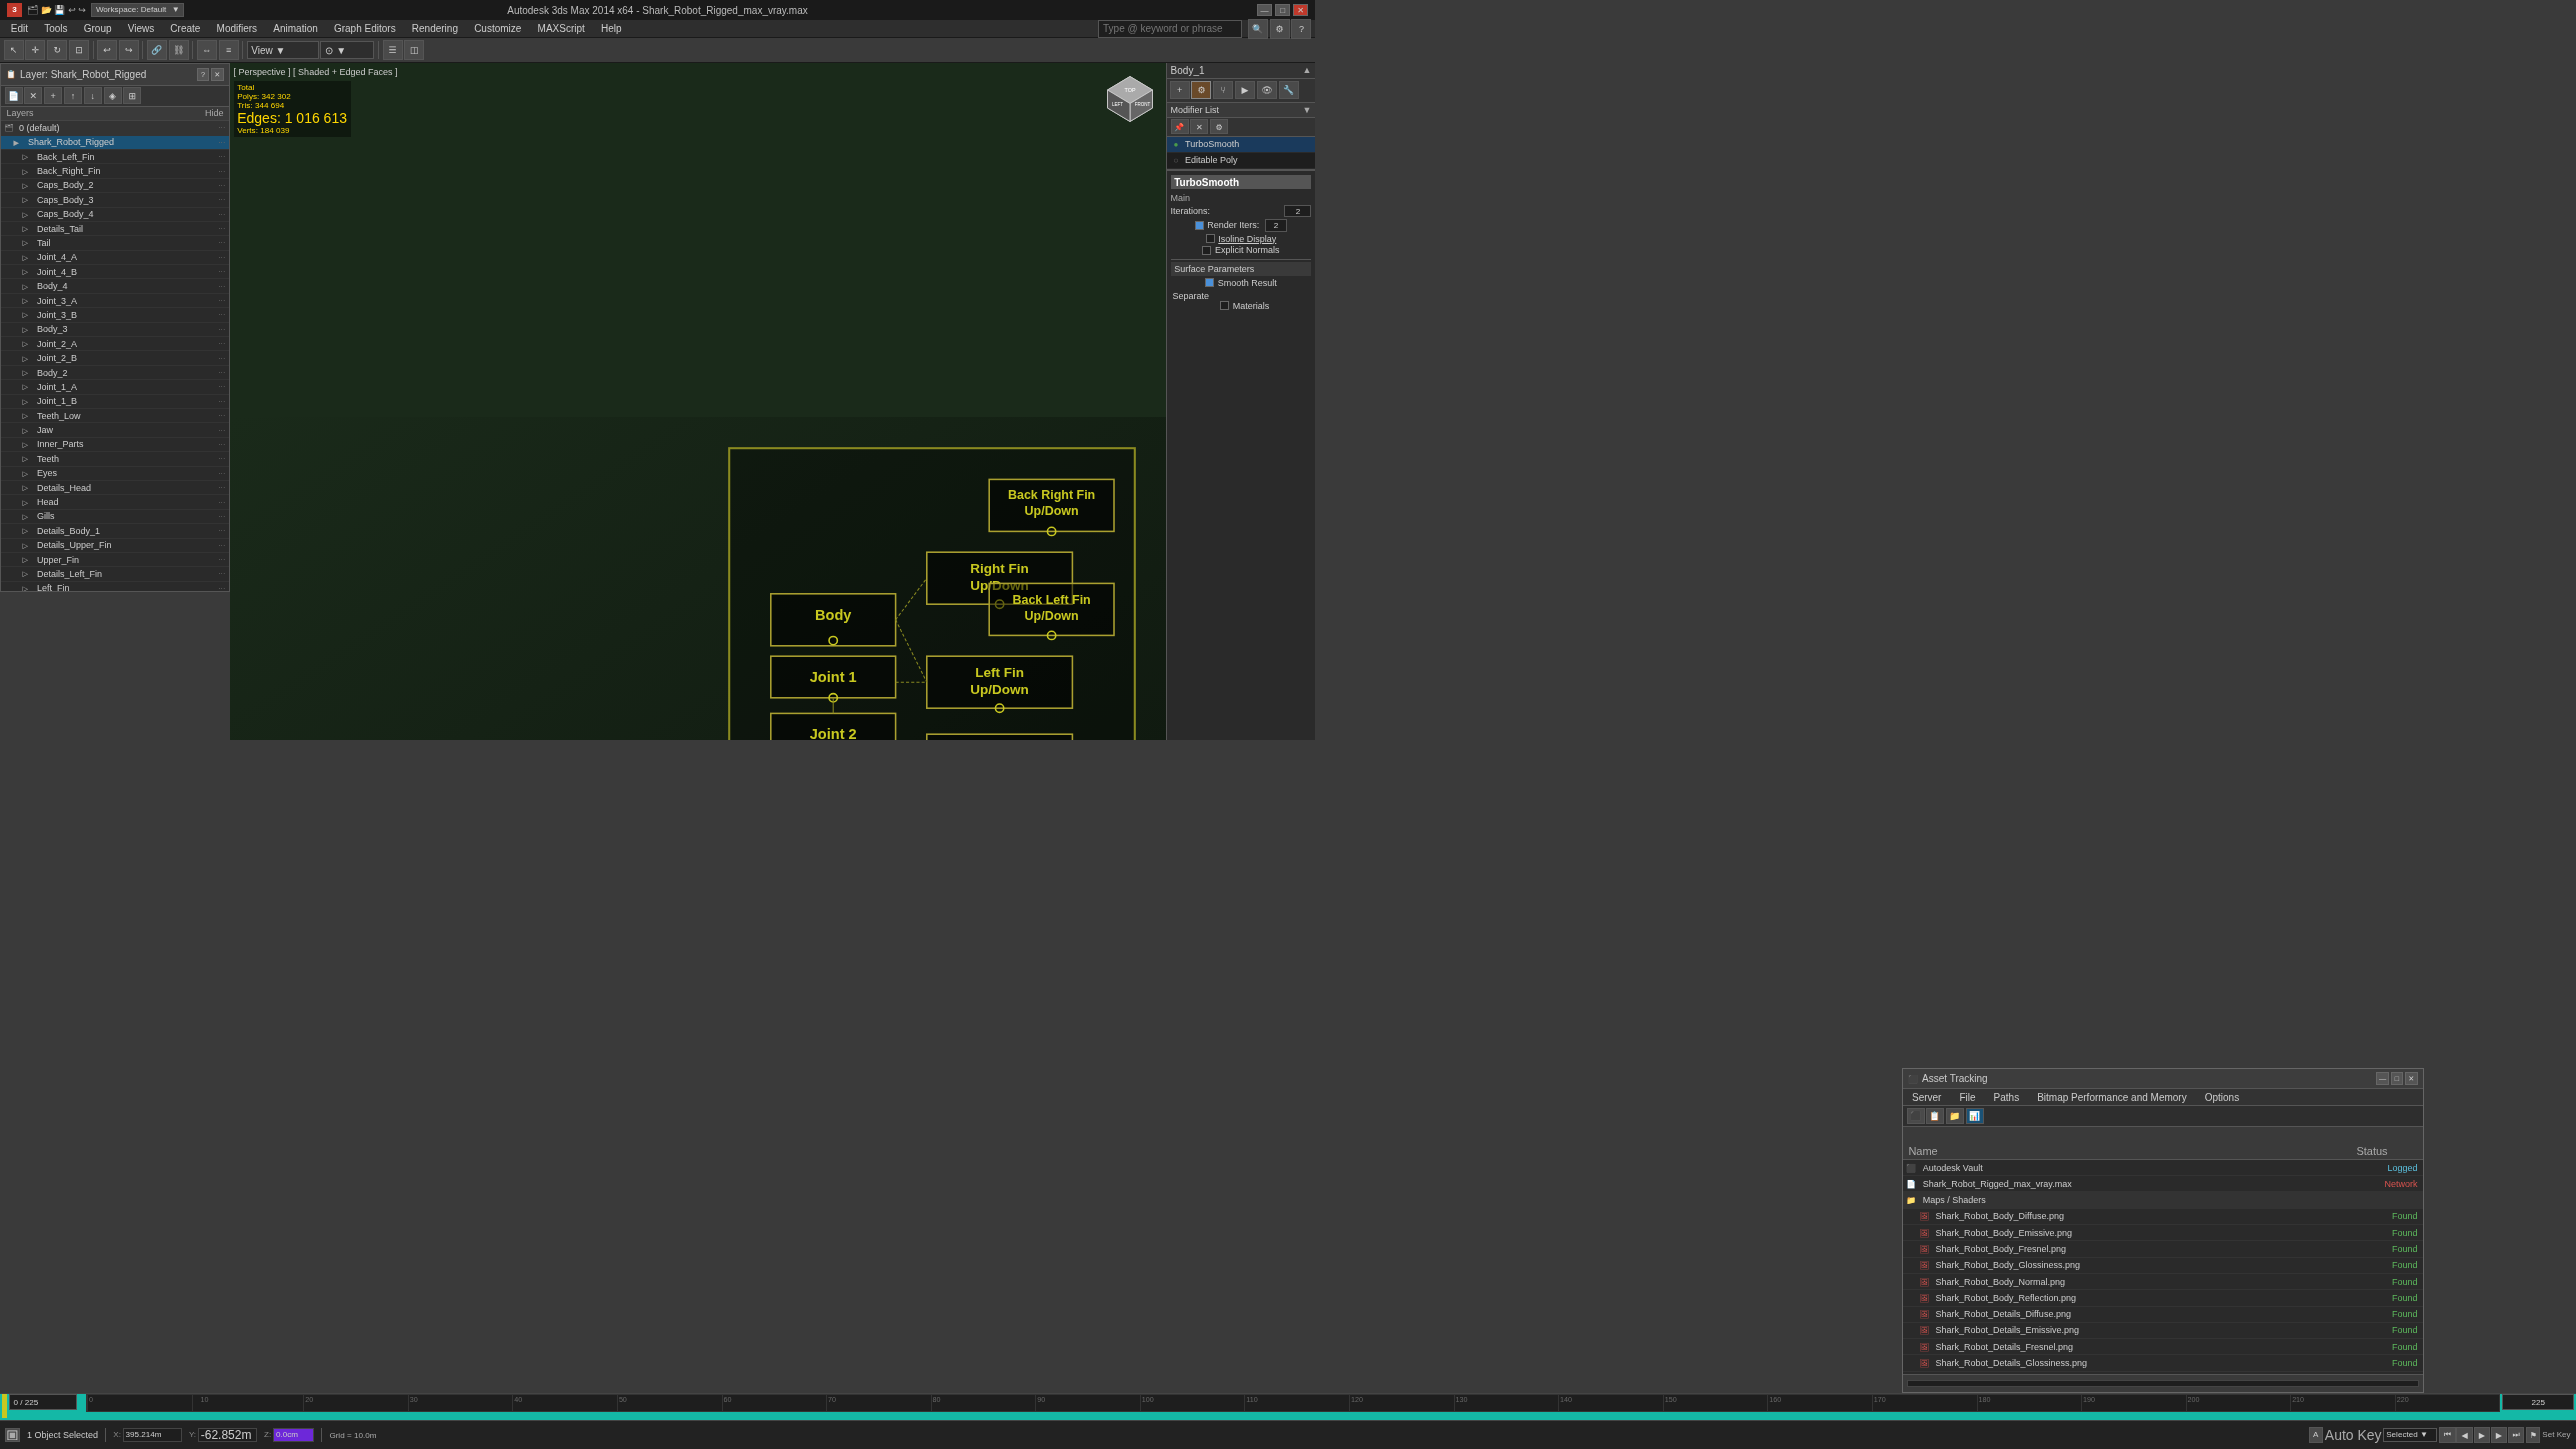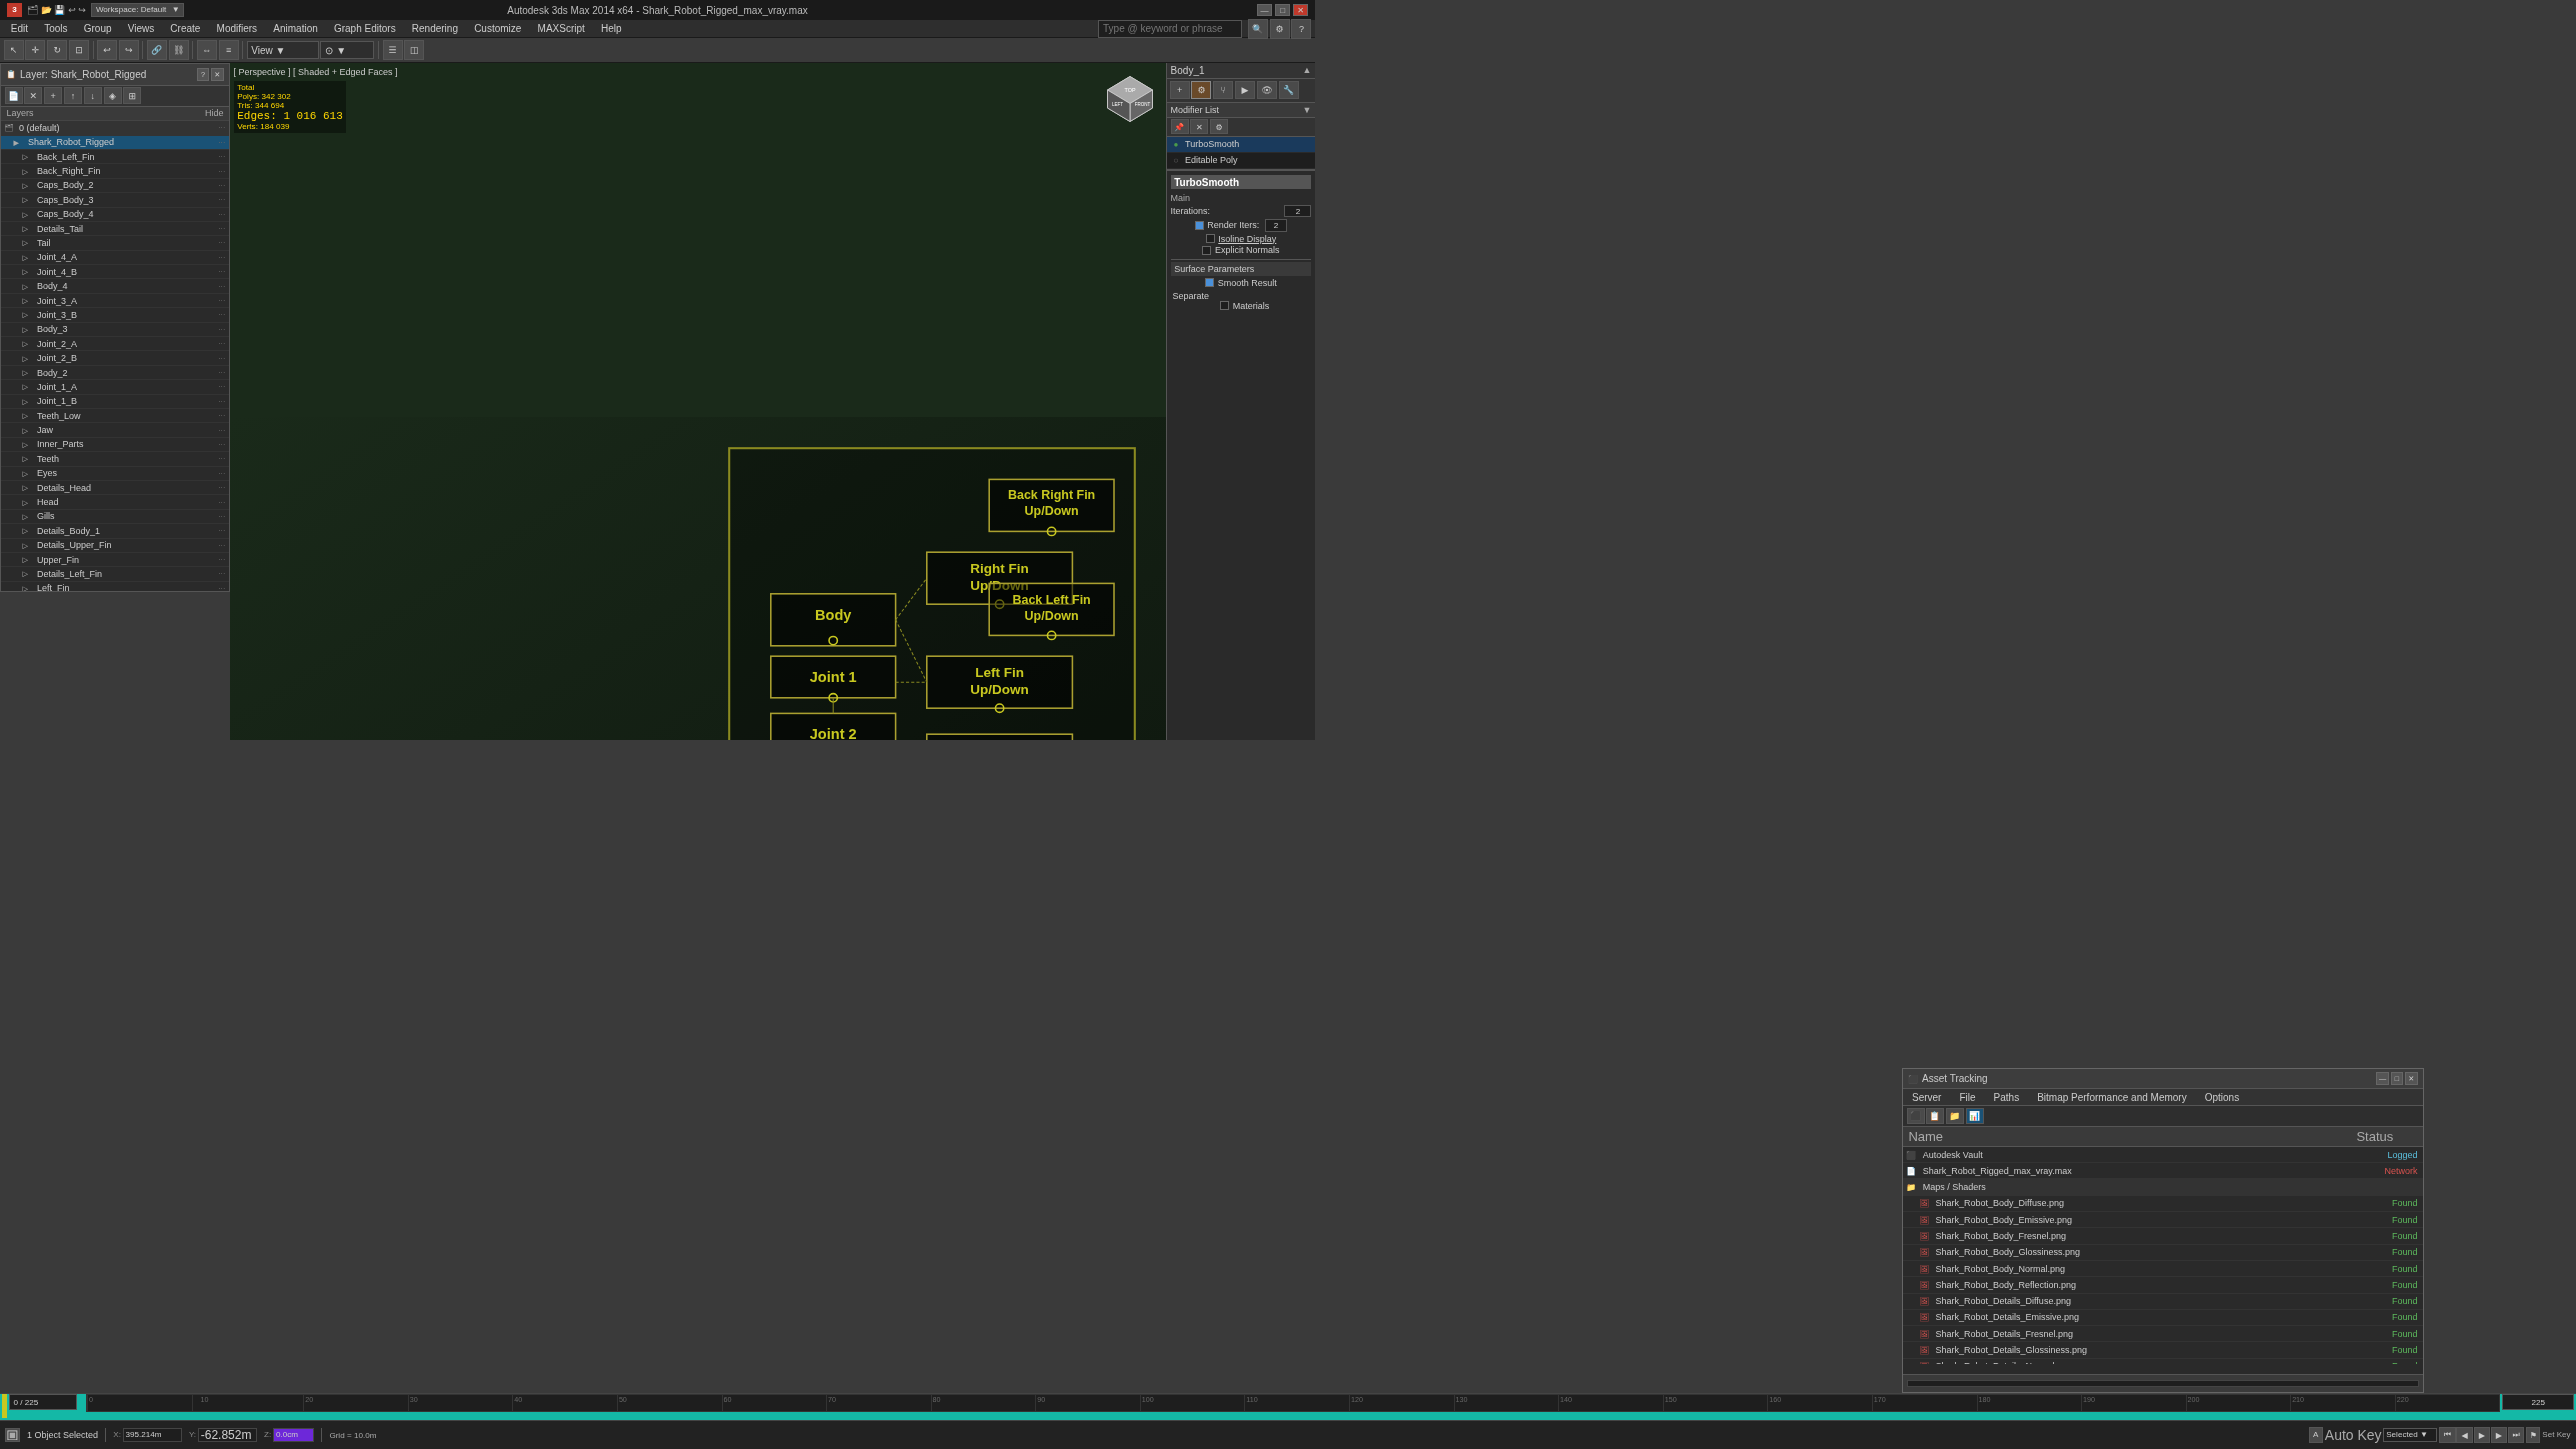--- a/index.html
+++ b/index.html
@@ -376,23 +376,24 @@
       cursor: pointer;
     }
     #asset-panel .ap-btn.active { background: #1a5276; }
     #asset-panel .table-header {
       display: flex;
       background: #3a3a3a;
       border-bottom: 0.9px solid #555;
       padding: 1.8px 0;
     }
     #asset-panel .th {
-      font-size: 13px;
+      font-size: 11px;
       color: #aaa;
       padding: 0 5.4px;
+      margin-top: 16px;
     }
     #asset-panel .table-body {
       overflow-y: auto;
       height: 217px;
     }
     #asset-panel .table-body::-webkit-scrollbar { width: 7.2px; }
     #asset-panel .table-body::-webkit-scrollbar-track { background: #2a2a2a; }
     #asset-panel .table-body::-webkit-scrollbar-thumb { background: #555; }
     .asset-row {
       display: flex;
@@ -763,21 +764,21 @@
     <div id="viewport-info" style="position:absolute;top:3.6px;left:3.6px;color:#ccc;font-size:9px;z-index:5;">[ Perspective ] [ Shaded + Edged Faces ]</div>
 
     <div id="stats-overlay" style="position:absolute;top:18px;left:3.6px;z-index:5;">
       <div style="color:#ffd700;font-size:8.1px;">Total</div>
       <div style="color:#ffd700;font-size:8.1px;">
         <span>Polys:</span> <span>342 302</span>
       </div>
       <div style="color:#ffd700;font-size:8.1px;">
         <span>Tris:</span> <span>344 694</span>
       </div>
-      <div style="color:#ffd700;font-size:11px;font-family:Liberation Mono, monospace;">
+      <div style="color:#ffd700;font-size:14px;">
         <span>Edges:</span> <span>1 016 613</span>
       </div>
       <div style="color:#ffd700;font-size:8.1px;">
         <span>Verts:</span> <span>184 039</span>
       </div>
     </div>
 
     <div id="cube-widget" style="position:absolute;top:9px;right:9px;z-index:5;">
       <svg width="54" height="54" viewBox="0 0 60 60" style="font-size:11px">
         <polygon points="30,5 55,20 55,40 30,55 5,40 5,20" fill="#888" stroke="#ccc" stroke-width="1"></polygon>

